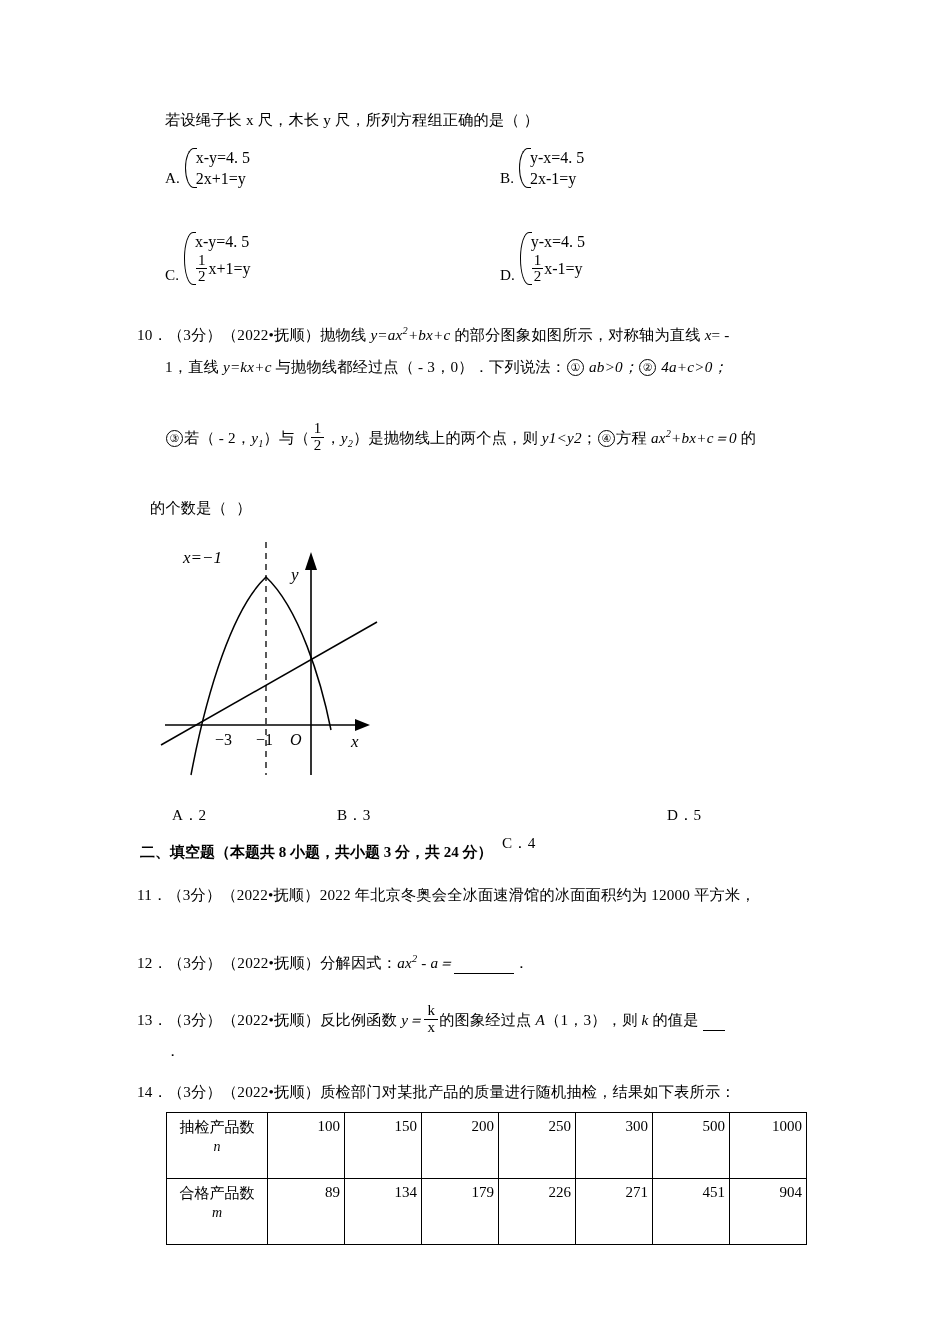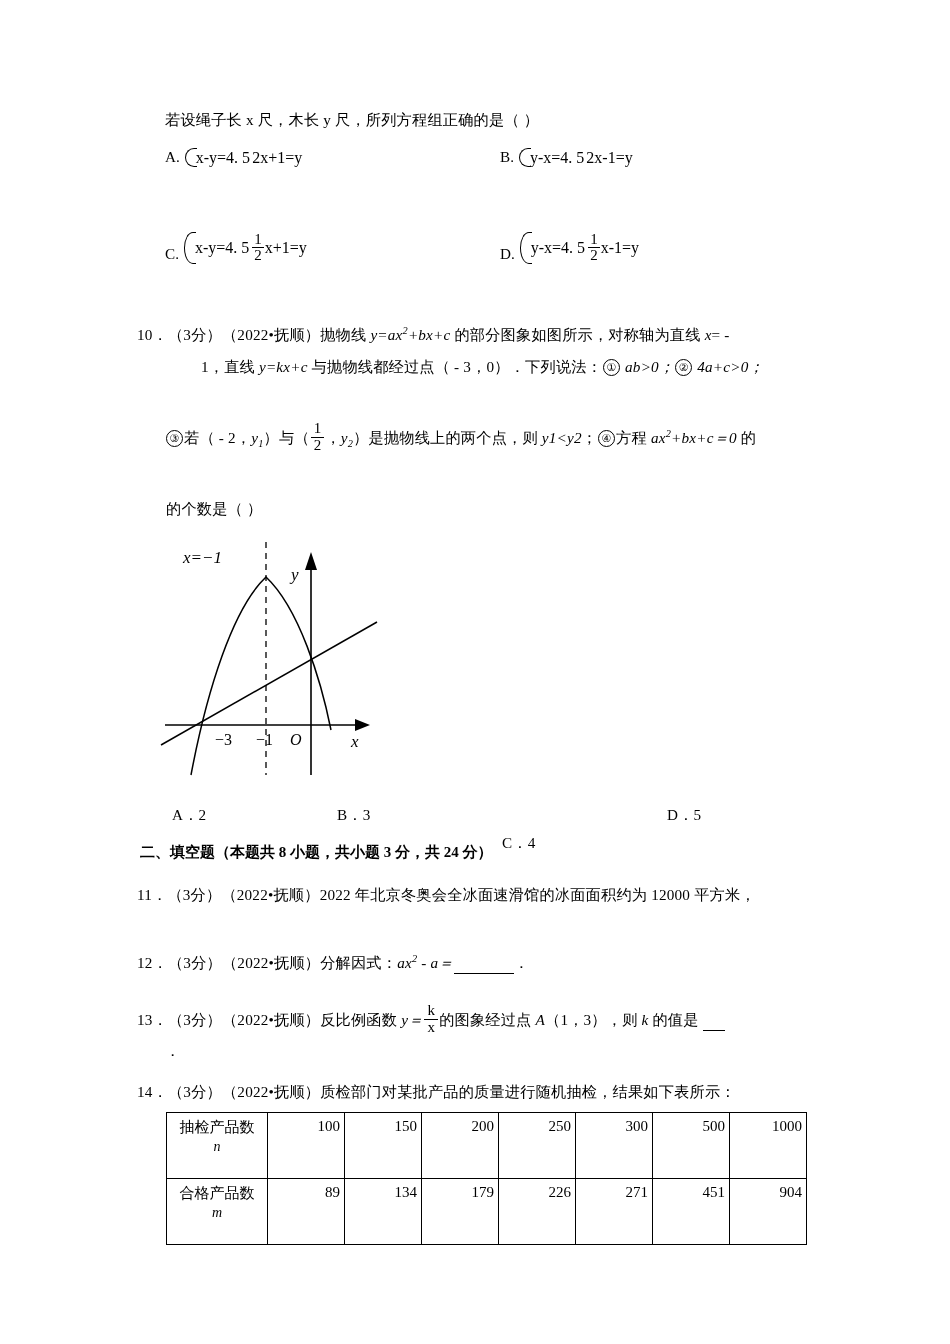--- a/index.html
+++ b/index.html
@@ -49,21 +49,21 @@
   }
   .sys::before {
     content: "";
     position: absolute;
     left: 2px; top: 0; bottom: 0;
     width: 11px;
     border: 1.3px solid #000;
     border-right: none;
     border-radius: 9px 0 0 9px / 50% 0 0 50%;
   }
-  .sysrows { display: flex; gap: 2px; }
+  .sysrows { display: flex; flex-direction: column; gap: 2px; }
   .eq {
     font-family: "Liberation Serif", "DejaVu Serif", serif;
     font-size: 16px;
     line-height: 19px;
     white-space: nowrap;
     display: flex;
     align-items: center;
   }
   .frac {
     display: inline-flex;
@@ -194,33 +194,33 @@
           <span>x-1=y</span>
         </div>
       </div>
     </div>
   </div>
 
   <div class="ln cn" style="left:137px; top:325px;">
     <span>10．</span><span>（3分）</span><span>（2022•抚顺）</span><span>抛物线 </span><span class="it">y=ax</span><sup class="it">2</sup><span class="it">+bx+c</span><span> 的部分图象如图所示，对称轴为直线 </span><span class="it">x</span><span>= -</span>
   </div>
 
-  <div class="ln cn" style="left:165px; top:357px;margin-left:36px;">
+  <div class="ln cn" style="left:165px; top:357px;">
     <span>1，直线 </span><span class="it">y=kx+c</span><span> 与抛物线都经过点（ - 3，0）．下列说法：</span><span class="circnum">①</span><span class="it"> ab&gt;0；</span><span class="circnum">②</span><span class="it"> 4a+c&gt;0；</span>
   </div>
 
   <div class="ln cn" style="left:165px; top:423px;">
     <span class="circnum">③</span><span>若（ - 2，</span><span class="it">y</span><sub class="it">1</sub><span>）与（</span><span class="ifrac">
         <span class="num">1</span>
         <span class="den">2</span>
       </span><span>，</span><span class="it">y</span><sub class="it">2</sub><span>）是抛物线上的两个点，则 </span><span class="it">y1&lt;y2</span><span>；</span><span class="circnum">④</span><span>方程 </span><span class="it">ax</span><sup class="it">2</sup><span class="it">+bx+c＝0</span><span> 的</span>
   </div>
 
 
-  <div class="ln cn" style="left:166px; top:499px;">的个数是（    ）</div>
+  <div class="ln cn" style="left:150px; top:499px;font-family:Liberation Mono, monospace;">的个数是（    ）</div>
 
   <div class="figure" style="left:155px; top:530px; width:230px; height:250px;">
     <svg width="230" height="250" viewBox="0 0 230 250" xmlns="http://www.w3.org/2000/svg">
 
       <line x1="10" y1="195" x2="200" y2="195" stroke="#000" stroke-width="1.6"></line>
       <polygon points="200,189 215,195 200,201" fill="#000"></polygon>
 
       <line x1="156" y1="245" x2="156" y2="40" stroke="#000" stroke-width="1.6"></line>
       <polygon points="150,40 156,22 162,40" fill="#000"></polygon>
 

